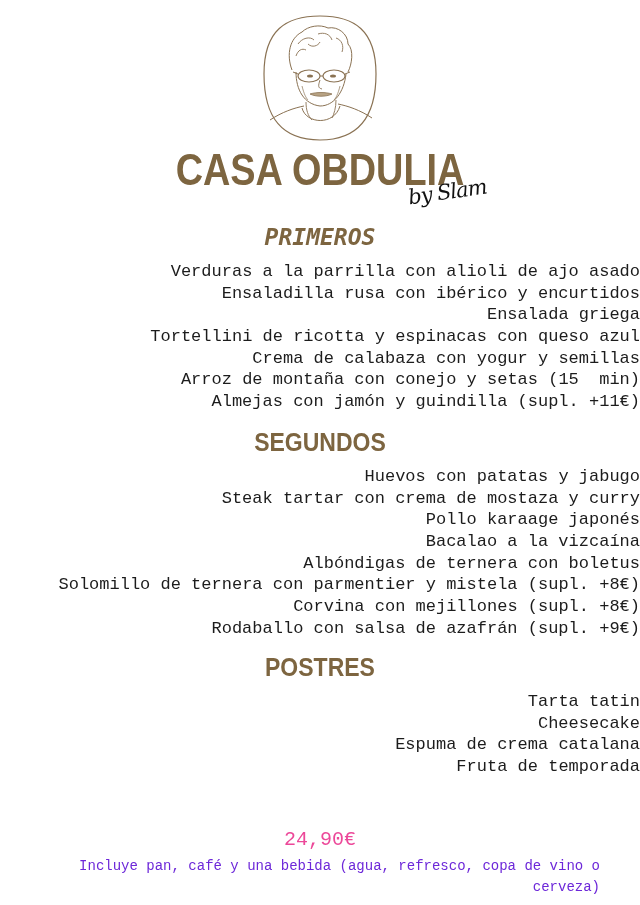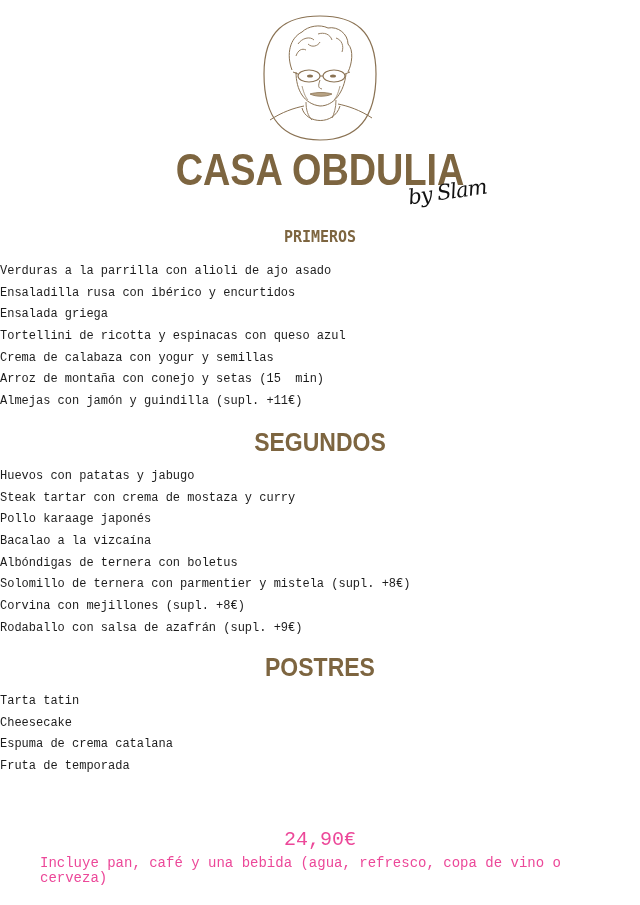--- a/index.html
+++ b/index.html
@@ -8,31 +8,31 @@
 
     .logo-frame { position: absolute; left: 262px; top: 14px; width: 116px; height: 128px; }
     .brand-title { position: absolute; left: 0; top: 144px; width: 640px; text-align: center;
       font-family: "Liberation Sans", sans-serif; font-weight: bold; font-size: 44px;
       letter-spacing: 0px; color: #7d6540; transform: scaleX(0.86); transform-origin: 320px 0; line-height: 52px; }
     .brand-sub { position: absolute; left: 408px; top: 180px; font-family: "DejaVu Serif", serif; font-style: italic;
       font-size: 21px; color: #111; transform: rotate(-8deg); letter-spacing: -1px; }
 
     .section-title { position: absolute; left: 0; width: 640px; text-align: center; color: #7d6540;
       font-weight: bold; line-height: 30px; }
-    .section-title.mono { font-family: "DejaVu Sans Mono", monospace; font-size: 15px; }
+    .section-title.mono { font-family: "DejaVu Sans Mono", monospace; font-size: 23px; font-style: italic; }
     .section-title.sans { font-family: "Liberation Sans", sans-serif; font-size: 25px; transform: scaleX(0.92); transform-origin: 320px 0; }
 
     .items { position: absolute; left: 0; width: 640px; margin: 0; padding: 0; list-style: none; }
-    .items li { font-family: "Liberation Mono", monospace; font-size: 12px; line-height: 21.7px; height: 21.7px;
-      text-align: left; white-space: pre; color: #1c1c1c; letter-spacing: 0px; }
+    .items li { font-family: "Liberation Mono", monospace; font-size: 17px; line-height: 21.7px; height: 21.7px;
+      text-align: right; white-space: pre; color: #1c1c1c; letter-spacing: 0px; }
 
     .price { position: absolute; left: 0; top: 827px; width: 640px; text-align: center;
       font-family: "Liberation Mono", monospace; font-size: 20px; color: #ec4899; line-height: 26px; }
-    .includes { position: absolute; left: 40px; top: 856px; width: 560px; text-align: left;
-      font-family: "Liberation Mono", monospace; font-size: 14px; line-height: 15px; color: #ec4899; }
+    .includes { position: absolute; left: 40px; top: 856px; width: 560px; text-align: right;
+      font-family: "Liberation Mono", monospace; font-size: 14px; line-height: 21px; color: #6d28d9; }
   </style>
 </head>
 <body>
 
 <div class="page">
 
   <svg class="logo-frame" viewBox="0 0 116 128" xmlns="http://www.w3.org/2000/svg">
     <path d="M58 2 C92 2 114 16 114 60 C114 104 96 126 58 126 C20 126 2 104 2 60 C2 16 24 2 58 2 Z" fill="none" stroke="#8a7253" stroke-width="1.2"></path>
 
     <path d="M30 56 C24 40 28 24 40 18 C46 12 58 10 66 14 C76 12 86 20 86 30 C92 36 90 50 86 58" fill="none" stroke="#8a7253" stroke-width="1"></path>

